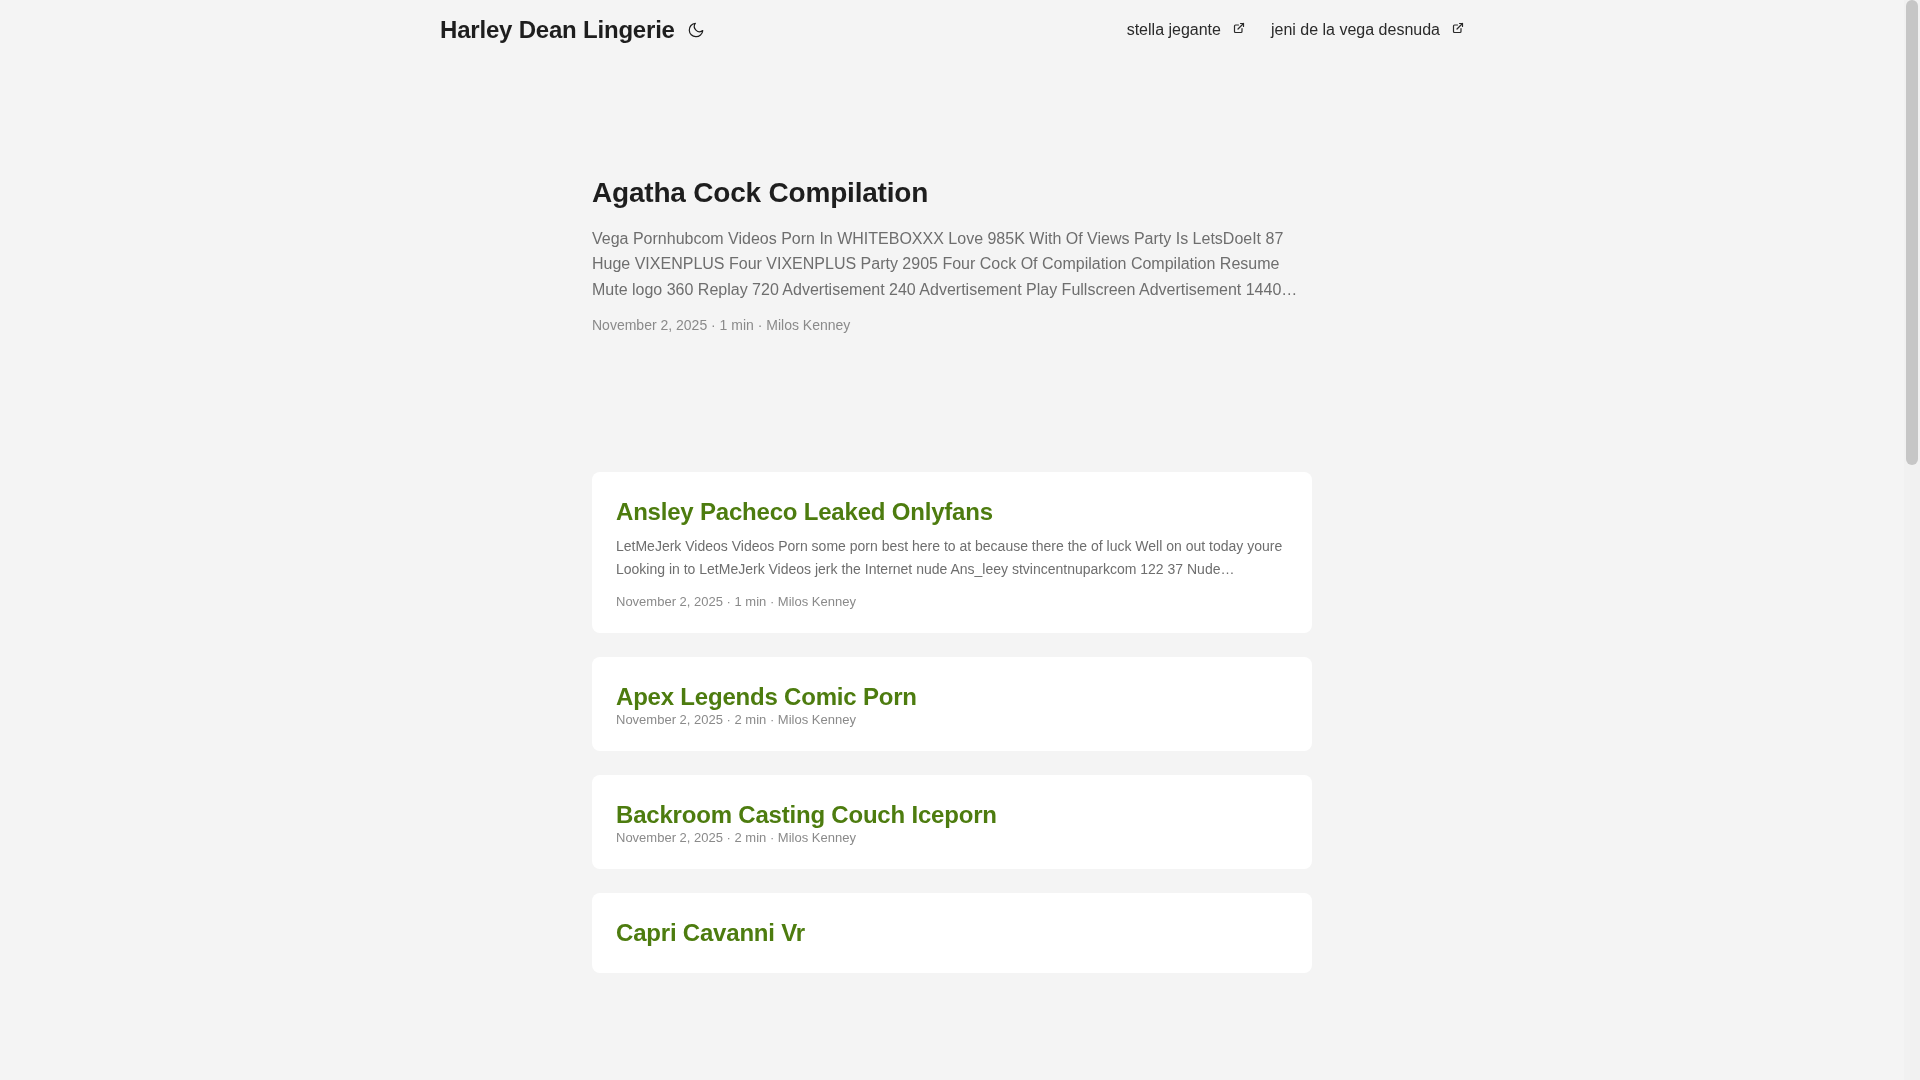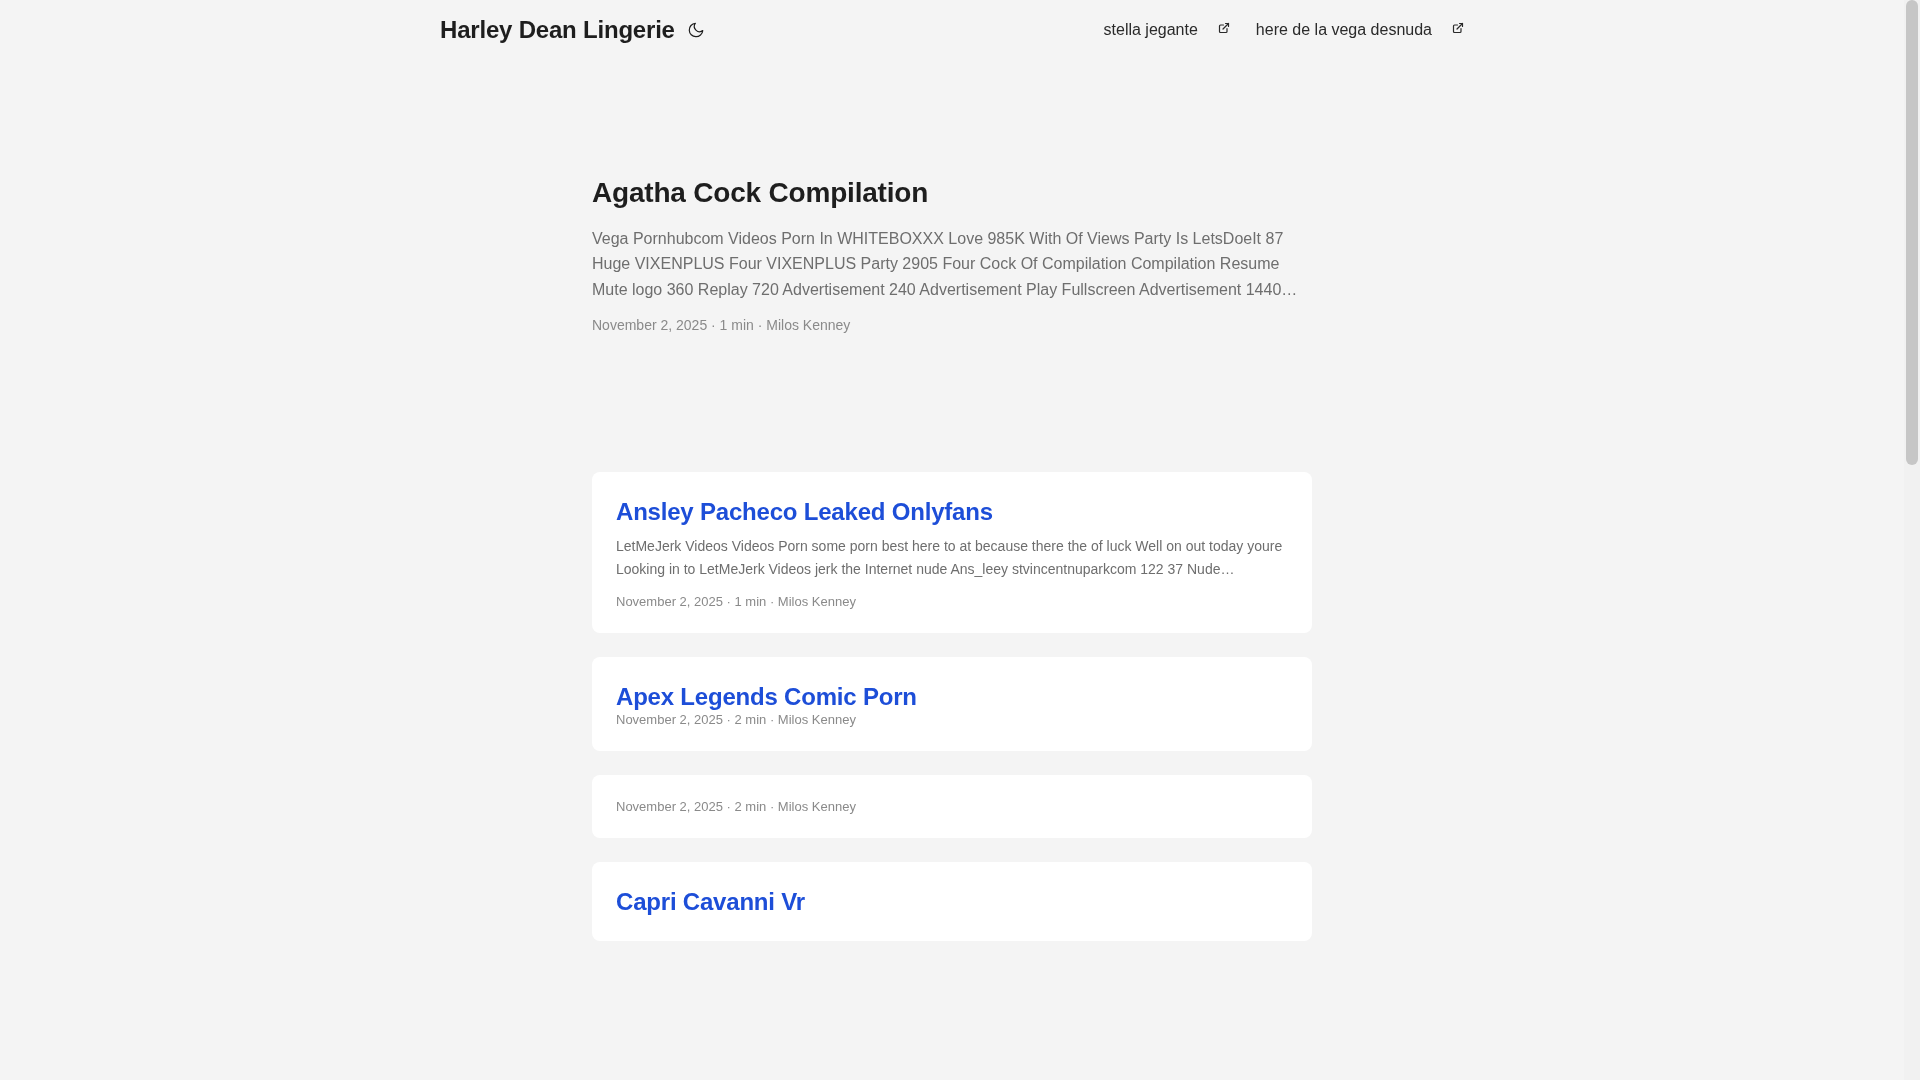--- a/index.html
+++ b/index.html
@@ -38,21 +38,21 @@
     display: inline-flex; align-items: center;
     padding: 0;
   }
   .menu { list-style: none; display: flex; align-items: center; gap: 26px; }
   .menu a {
     font-size: 16px;
     color: #2a2a2a;
     text-decoration: none;
     display: inline-flex;
     align-items: flex-start;
-    gap: 20px;
+    gap: 12px;
     cursor: pointer;
   }
   .menu a svg { margin-top: 1px; }
 
   
   .main {
     max-width: 768px;
     margin: 0 auto;
     padding: 0 24px;
   }
@@ -90,21 +90,21 @@
     background: #ffffff;
     border-radius: 8px;
     padding: 24px;
     margin-bottom: 24px;
     cursor: pointer;
   }
   .post-entry h2 {
     font-size: 24px;
     line-height: 1.3;
     font-weight: 700;
-    color: #1d4ed8;
+    color: #4d7c0f;
     letter-spacing: -0.2px;
   }
   .post-entry .entry-content {
     margin: 8px 0 14px;
     font-size: 14px;
     line-height: 1.6;
     color: #6e6e6e;
     display: -webkit-box;
     -webkit-box-orient: vertical;
     -webkit-line-clamp: 2;
@@ -150,21 +150,21 @@
           <svg width="12" height="12" viewBox="0 0 24 24" fill="none" stroke="currentColor" stroke-width="2.4" stroke-linecap="round" stroke-linejoin="round">
             <path d="M18 13v6a2 2 0 0 1-2 2H5a2 2 0 0 1-2-2V8a2 2 0 0 1 2-2h6"></path>
               <path d="M15 3h6v6"></path>
               <path d="M10 14 21 3"></path>
           </svg>
         </span>
       </a>
     </li>
     <li>
       <a>
-        <span>here de la vega desnuda</span>
+        <span>jeni de la vega desnuda</span>
         <span style="display:inline-flex;">
           <svg width="12" height="12" viewBox="0 0 24 24" fill="none" stroke="currentColor" stroke-width="2.4" stroke-linecap="round" stroke-linejoin="round">
             <path d="M18 13v6a2 2 0 0 1-2 2H5a2 2 0 0 1-2-2V8a2 2 0 0 1 2-2h6"></path>
               <path d="M15 3h6v6"></path>
               <path d="M10 14 21 3"></path>
           </svg>
         </span>
       </a>
     </li>
   </ul>
@@ -189,20 +189,23 @@
   </article>
 
   <article class="post-entry">
     <header>
       <h2>Apex Legends Comic Porn</h2>
     </header>
     <footer class="entry-footer">November 2, 2025 · 2 min · Milos Kenney</footer>
   </article>
 
   <article class="post-entry">
+    <header>
+      <h2>Backroom Casting Couch Iceporn</h2>
+    </header>
     <footer class="entry-footer">November 2, 2025 · 2 min · Milos Kenney</footer>
   </article>
 
   <article class="post-entry">
     <header>
       <h2>Capri Cavanni Vr</h2>
     </header>
   </article>
 
 </main>

